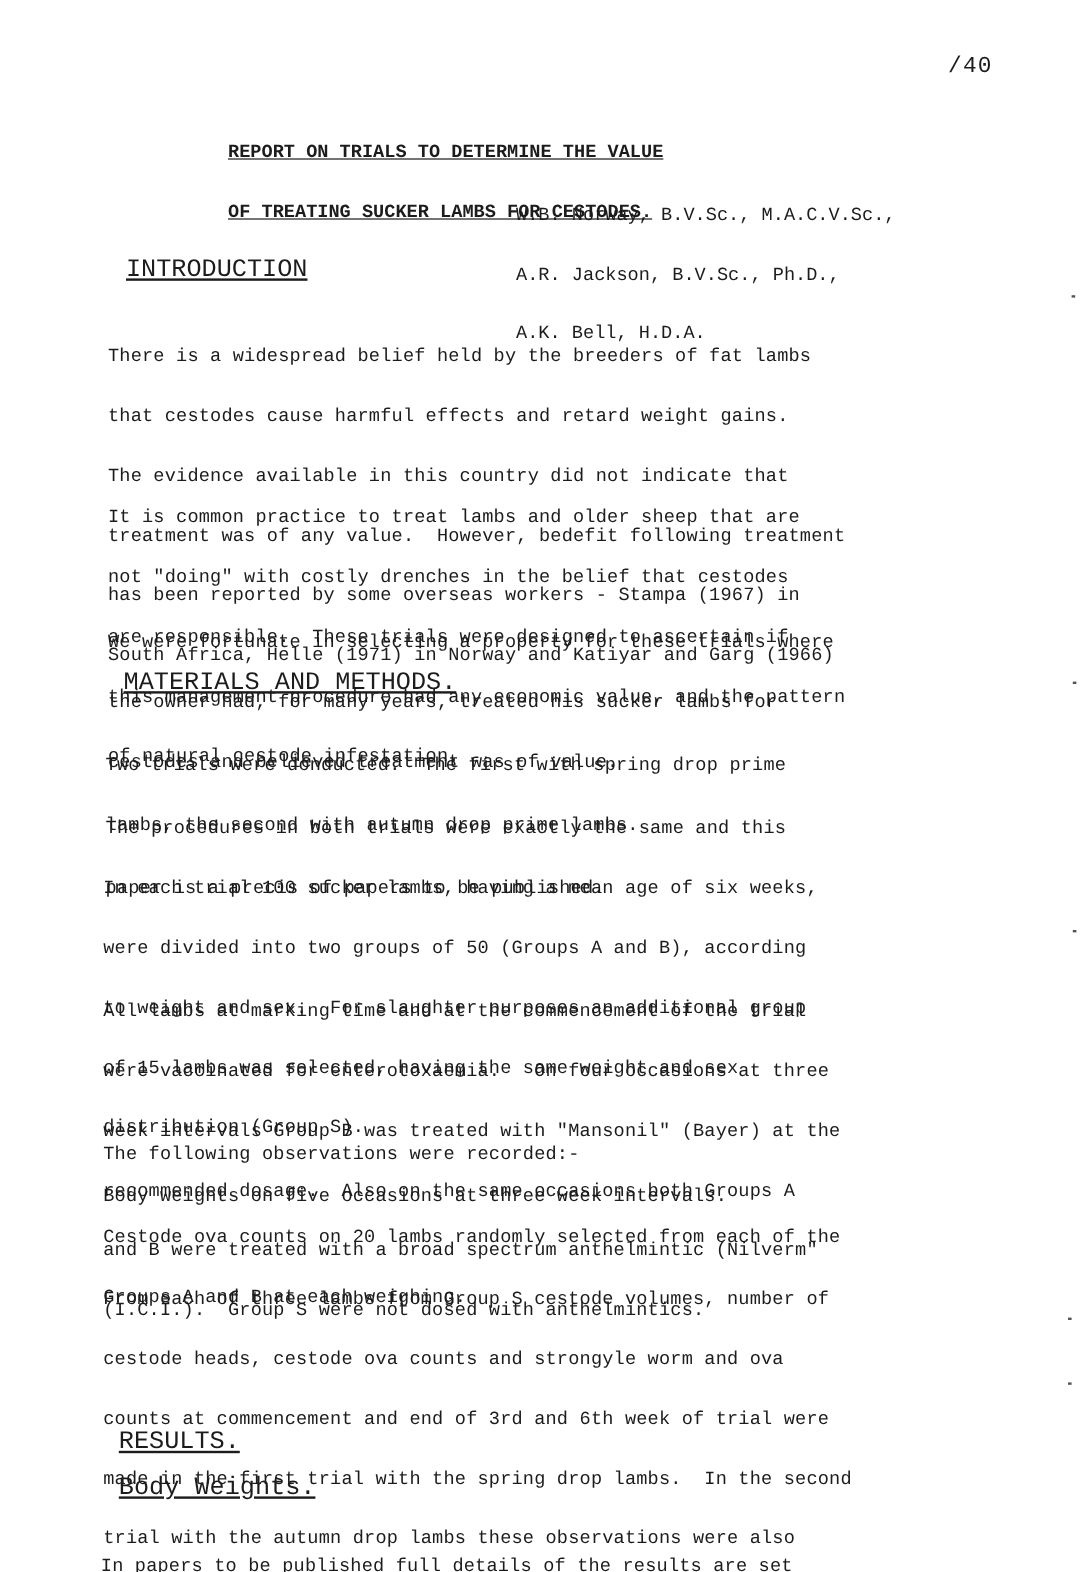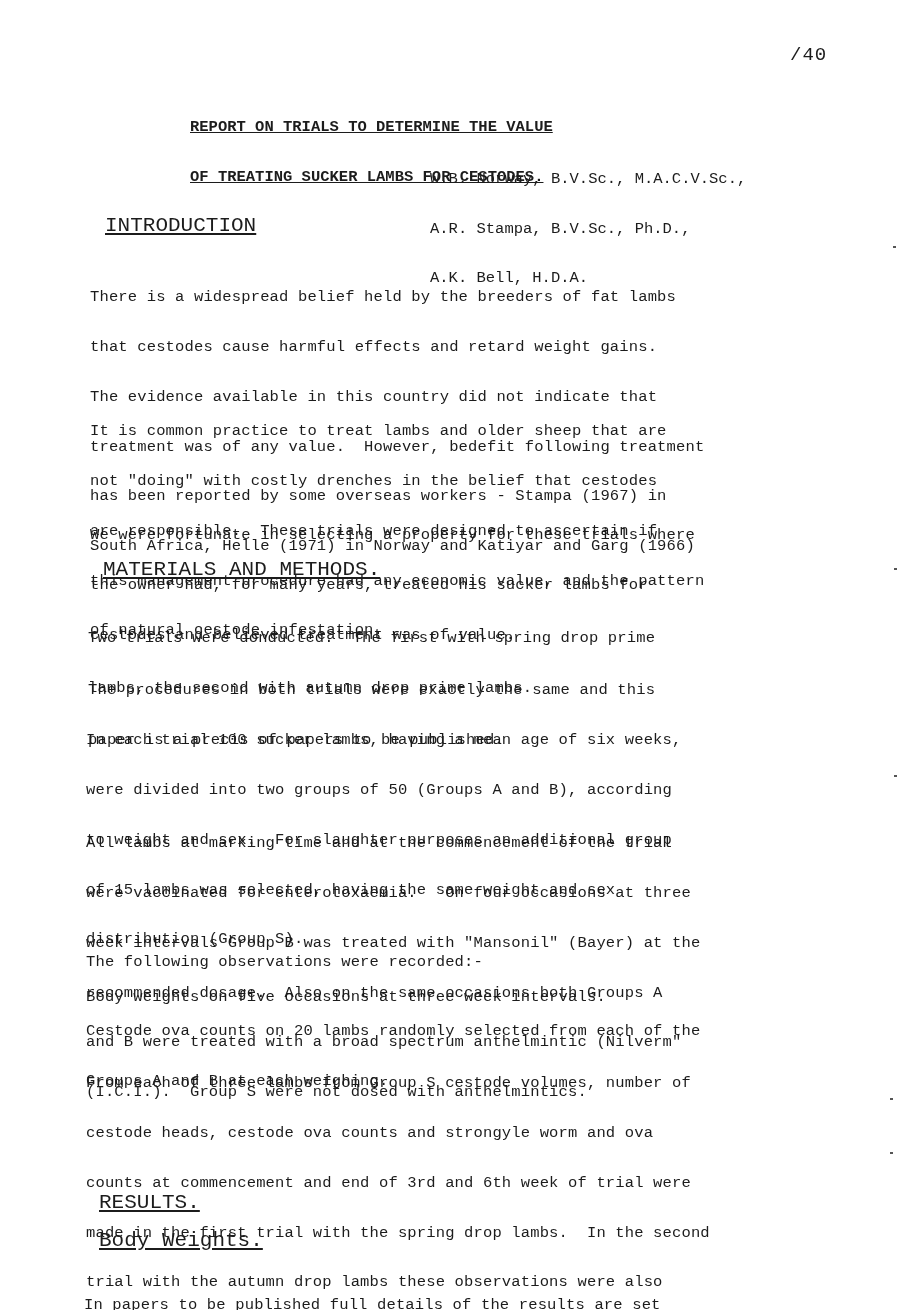--- a/index.html
+++ b/index.html
@@ -23,21 +23,21 @@
 
   <div class="pageno">/40</div>
 
   <div class="title">
     <span>REPORT ON TRIALS TO DETERMINE THE VALUE</span>
     <span>OF TREATING SUCKER LAMBS FOR CESTODES.</span>
   </div>
 
   <div class="authors">
     <span>W.B. Norway, B.V.Sc., M.A.C.V.Sc.,</span>
-    <span>A.R. Stampa, B.V.Sc., Ph.D.,</span>
+    <span>A.R. Jackson, B.V.Sc., Ph.D.,</span>
     <span>A.K. Bell, H.D.A.</span>
   </div>
 
   <div class="head" style="top:218px">INTRODUCTION</div>
 
   <div class="block" style="top:256px">
     <span>There is a widespread belief held by the breeders of fat lambs</span>
     <span>that cestodes cause harmful effects and retard weight gains.</span>
     <span>The evidence available in this country did not indicate that</span>
     <span>treatment was of any value.  However, bedefit following treatment</span>

